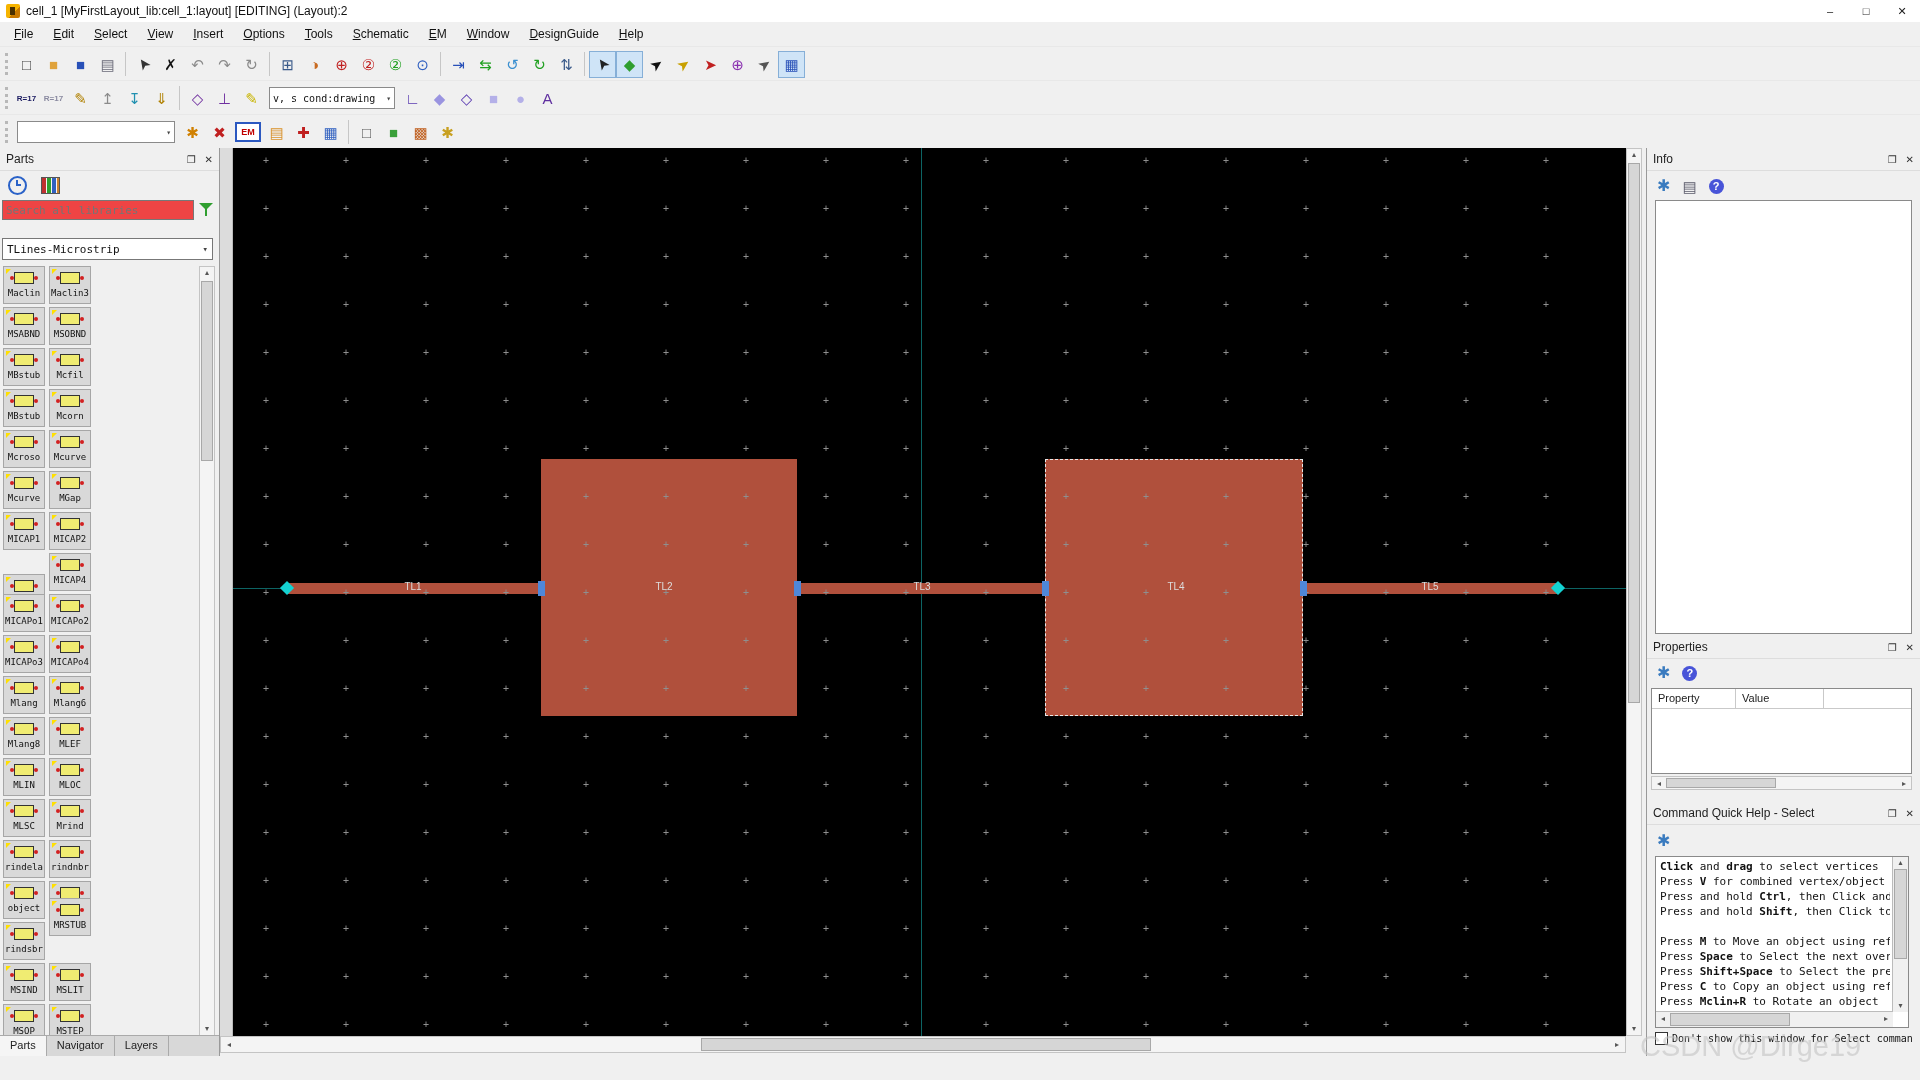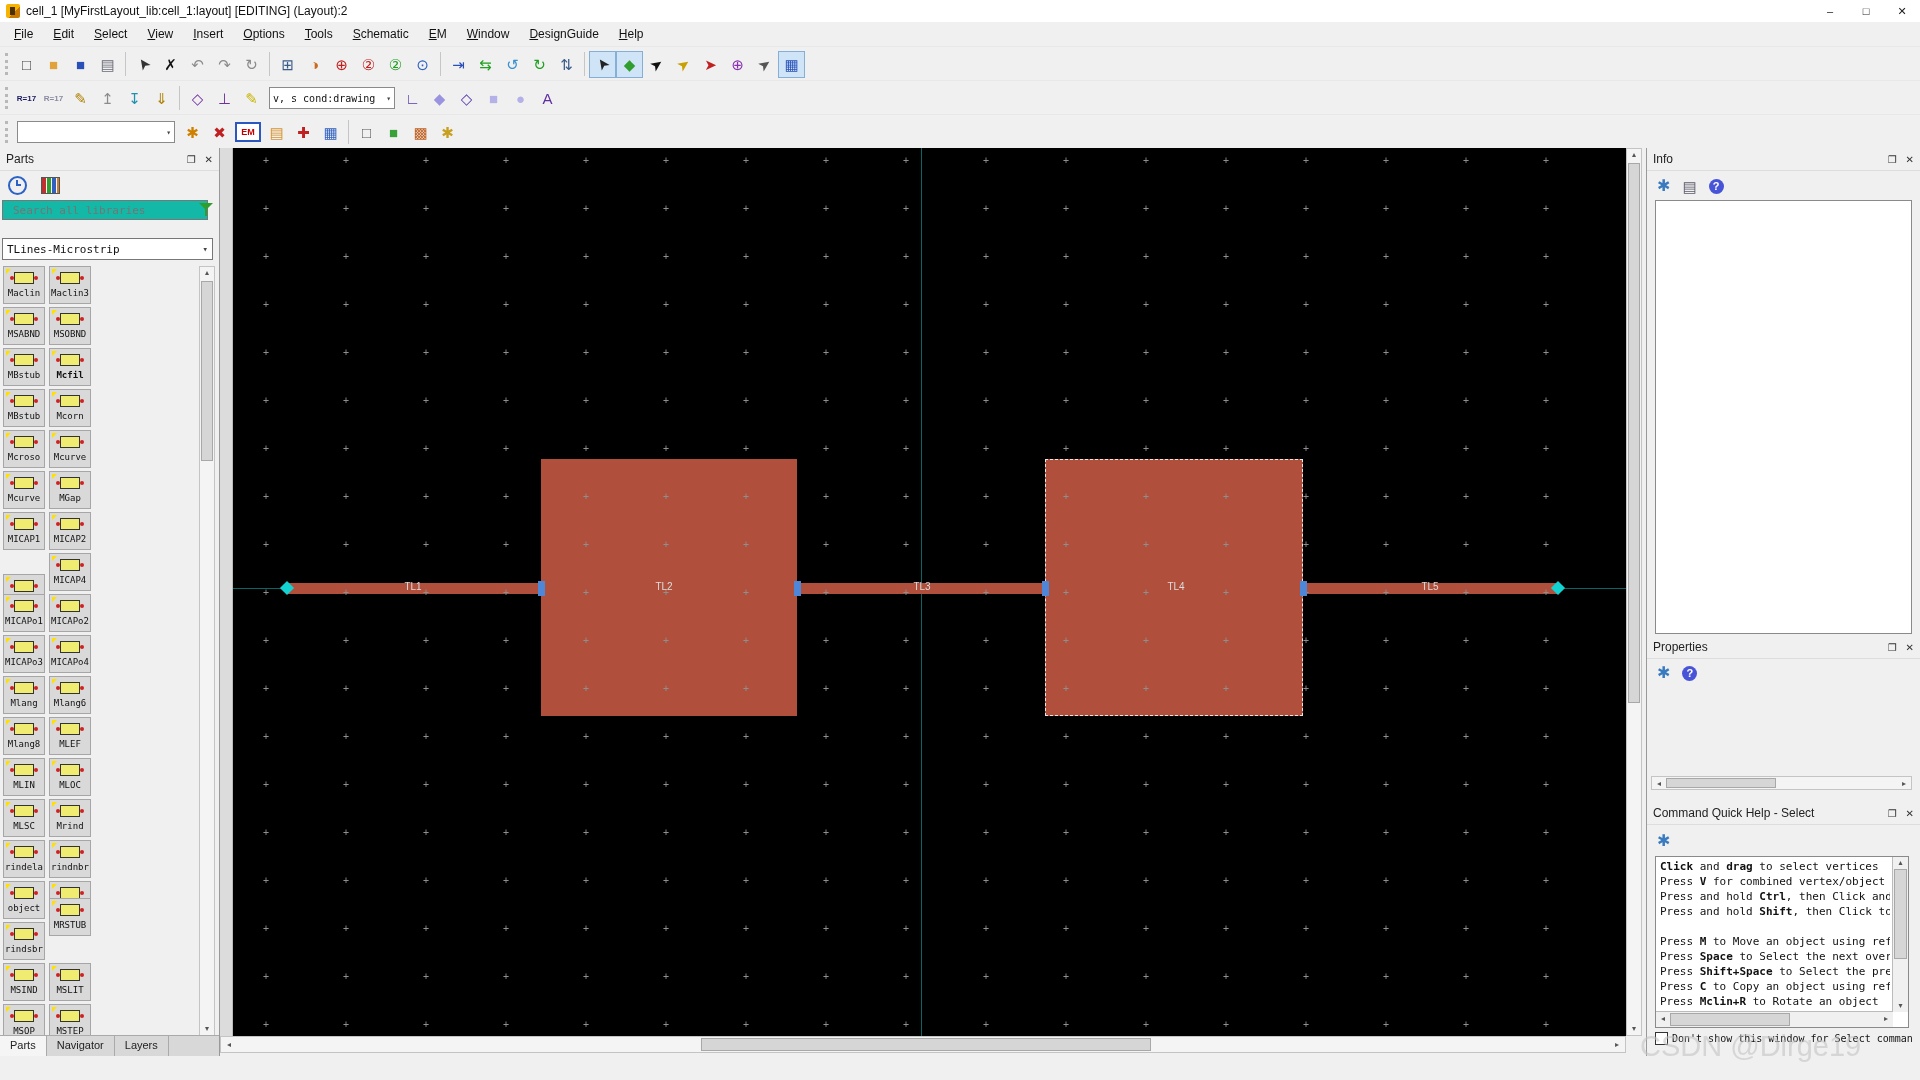--- a/index.html
+++ b/index.html
@@ -30,21 +30,21 @@
   .em-badge{width:22px;height:16px;border:2px solid #2b58c0;background:#fff;color:#c00000;font-size:9px;font-weight:bold;display:flex;align-items:center;justify-content:center;margin:0 2px;flex:none;}
   
   .parts-panel{position:absolute;left:0;top:148px;width:220px;height:908px;background:#f0f0f0;border-right:1px solid #999;box-sizing:border-box;}
   .panel-header{height:22px;display:flex;align-items:center;padding:0 6px;font-size:12px;color:#222;border-bottom:1px solid #ddd;}
   .ph-btns{margin-left:auto;display:flex;gap:9px;font-size:10px;color:#333;}
   .parts-tools{position:absolute;left:0;top:24px;height:26px;display:flex;align-items:center;gap:14px;padding-left:8px;}
   .clock-icon{width:15px;height:15px;border:2px solid #2a62c8;border-radius:50%;position:relative;}
   .clock-icon::after{content:"";position:absolute;left:6px;top:2px;width:2px;height:6px;background:#2a62c8;}
   .clock-icon::before{content:"";position:absolute;left:6px;top:6px;width:5px;height:2px;background:#2a62c8;}
   .books-icon{width:17px;height:15px;border:1px solid #555;background:linear-gradient(90deg,#c03030 0 4px,#f5f5f5 4px 5px,#2f9e2f 5px 9px,#f5f5f5 9px 10px,#3060c0 10px 14px,#f5f5f5 14px 15px,#c88030 15px);}
-  .search-input{position:absolute;left:2px;top:52px;width:184px;height:18px;border:1px solid #777;background:#14b8a6;font-family:"DejaVu Sans Mono",monospace;font-size:11px;color:#333;padding:0 10px;}
+  .search-input{position:absolute;left:2px;top:52px;width:184px;height:18px;border:1px solid #777;background:#ef4444;font-family:"DejaVu Sans Mono",monospace;font-size:11px;color:#333;padding:0 3px;}
   .funnel{position:absolute;left:199px;top:55px;width:14px;height:14px;}
   .funnel::before{content:"";position:absolute;left:0;top:0;border-left:7px solid transparent;border-right:7px solid transparent;border-top:7px solid #2f9e2f;}
   .funnel::after{content:"";position:absolute;left:6px;top:6px;width:2px;height:7px;background:#2f9e2f;}
   .lib-dd{position:absolute;left:2px;top:90px;width:211px;height:22px;background:#fff;border:1px solid #777;box-sizing:border-box;display:flex;align-items:center;font-family:"DejaVu Sans Mono",monospace;font-size:11px;color:#111;padding:0 4px;}
   .lib-dd .arrow{margin-left:auto;font-size:9px;color:#444;}
   .parts-grid{position:absolute;left:0;top:118px;width:198px;height:770px;overflow:hidden;}
   .part-cell{position:absolute;width:42px;height:38px;background:#d9d9d9;border:1px solid #a6a6a6;box-sizing:border-box;}
   .part-cell::after{content:"";position:absolute;left:2px;top:2px;width:5px;height:5px;background:#ffe000;clip-path:polygon(0 0,100% 0,0 100%);}
   .p-icon{position:relative;width:26px;height:14px;margin:4px auto 0;}
   .p-rect{position:absolute;left:3px;top:1px;right:3px;bottom:1px;background:#f0ec72;border:1px solid #333;}
@@ -348,21 +348,21 @@
             <div class="p-rect"></div>
           </div>
           <div class="p-label">MSOBND</div>
         </div>
         <div class="part-cell" style="left: 3px; top: 82px;">
           <div class="p-icon">
             <div class="p-rect"></div>
           </div>
           <div class="p-label">MBstub</div>
         </div>
-        <div class="part-cell" style="left: 49px; top: 82px; font-weight: bold;">
+        <div class="part-cell" style="left: 49px; top: 82px;">
           <div class="p-icon">
             <div class="p-rect"></div>
           </div>
           <div class="p-label">Mcfil</div>
         </div>
         <div class="part-cell" style="left: 3px; top: 123px;">
           <div class="p-icon">
             <div class="p-rect"></div>
           </div>
           <div class="p-label">MBstub</div>
@@ -942,20 +942,27 @@
       <span>Properties</span>
       <span class="ph-btns">
         <span>❐</span>
         <span>✕</span>
       </span>
     </div>
     <div class="rp-tools props-tools">
       <span class="gear-glyph">✱</span>
       <span class="help-badge">?</span>
     </div>
+    <div class="props-table">
+      <div class="pt-head">
+        <span class="pt-col" style="width:84px">Property</span>
+        <span class="pt-col" style="width:88px">Value</span>
+        <span class="pt-col" style="flex:1;border-right:none"></span>
+      </div>
+    </div>
     <div class="props-hscroll">
       <span class="sc-arrow" style="left:2px;top:3px;width:10px">◂</span>
       <span class="sc-arrow" style="right:2px;left:auto;top:3px;width:10px">▸</span>
       <span class="sc-thumb" style="top:1px;bottom:1px;left:14px;width:110px"></span>
     </div>
 
     <div class="panel-header qh-header">
       <span>Command Quick Help - Select</span>
       <span class="ph-btns">
         <span>❐</span>

